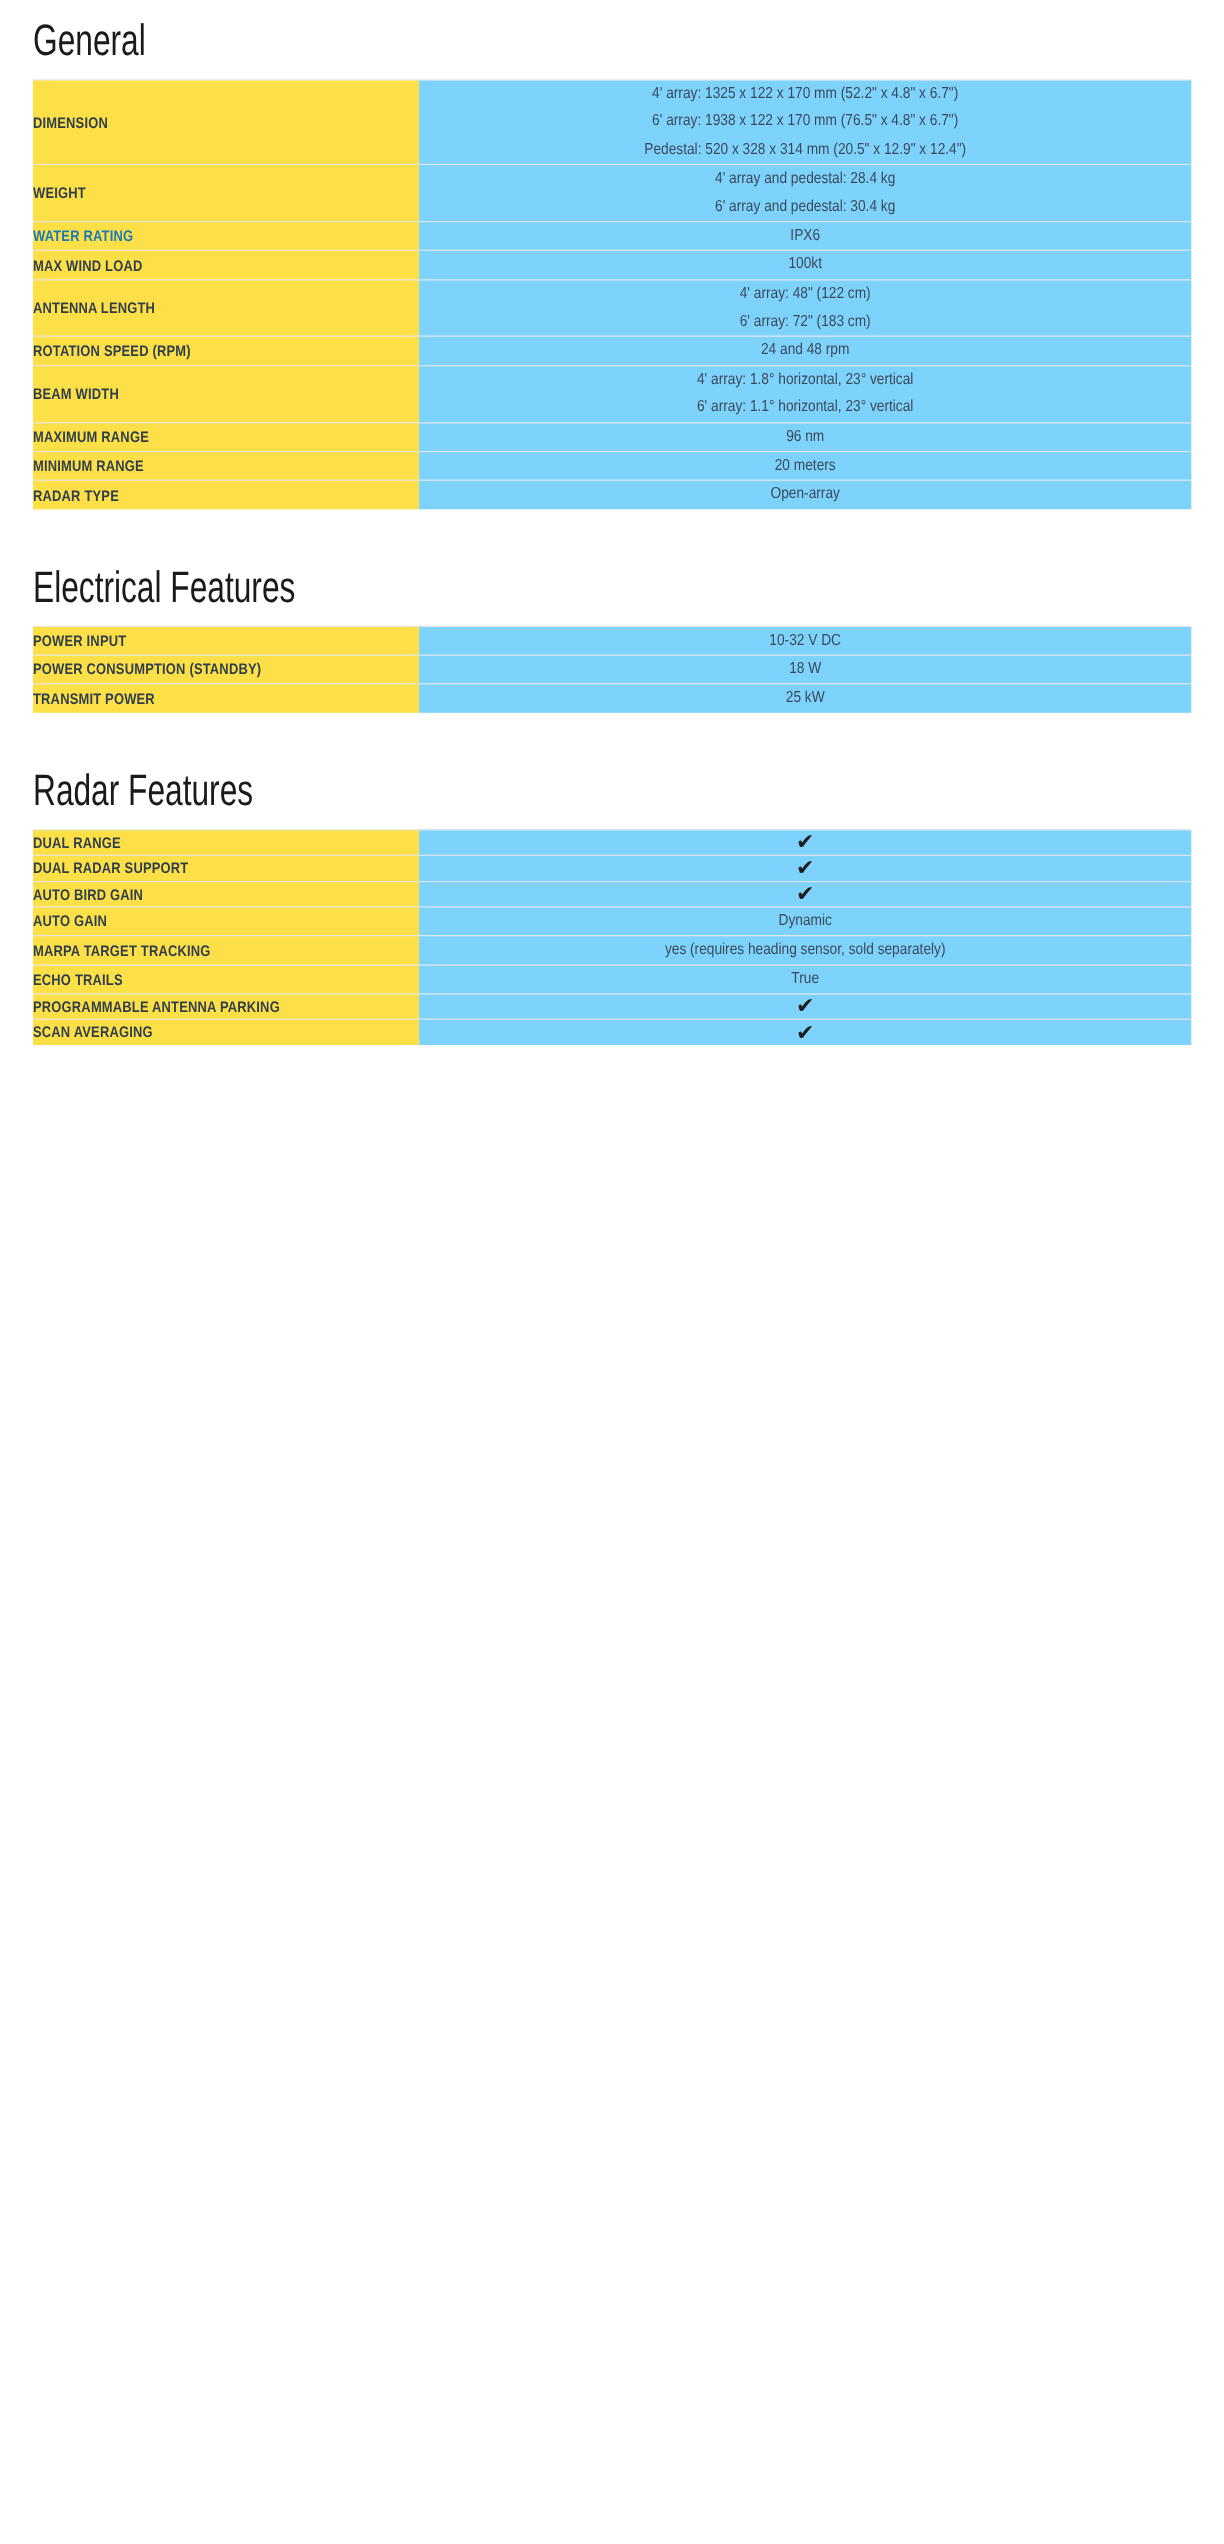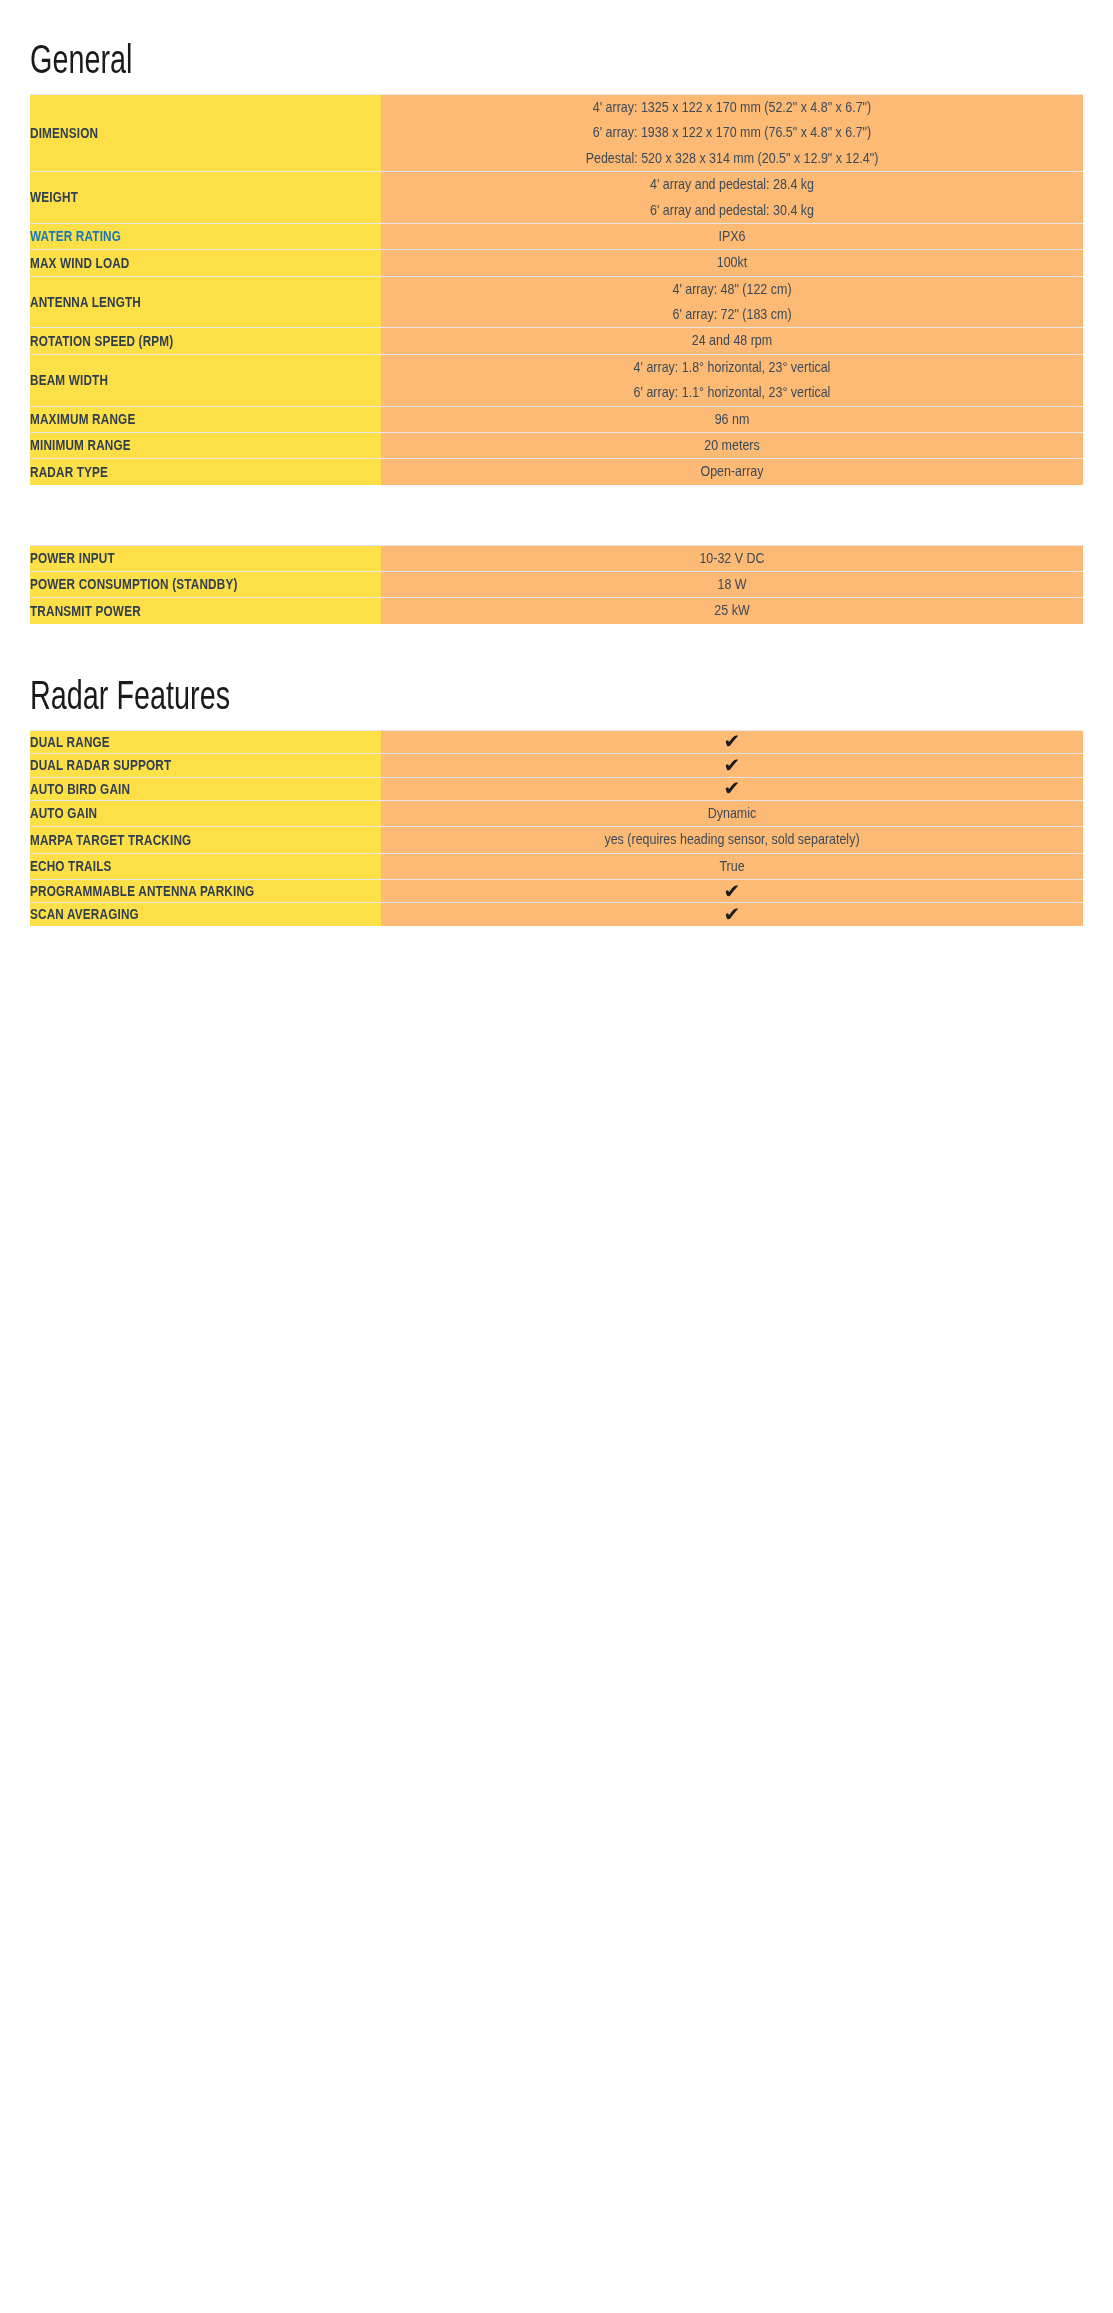--- a/index.html
+++ b/index.html
@@ -33,42 +33,42 @@
     margin: 0;
     padding: 0;
     white-space: nowrap;
   }
   .title-wrap {
     height: 46px;
     display: flex;
     align-items: center;
     overflow: hidden;
   }
-  .sec-general  .title-wrap { padding-top: 14px; margin-top: 22px; }
+  .sec-general  .title-wrap { padding-top: 14px; }
   table.spec {
     width: 100%;
     border-collapse: collapse;
     table-layout: fixed;
     margin-top: 12px;
   }
   table.spec tr { background: transparent; }
   table.spec td {
     vertical-align: middle;
     border-top: 1px solid #e6e6e6;
     padding: 0;
   }
   table.spec tr:first-child td { border-top: 1px solid #e6e6e6; }
   td.label-cell {
     width: 351px;
     background: #fde047;
     padding: 20px 0 20px 16px;
     box-sizing: border-box;
   }
   td.value-cell {
-    background: #fdba74;
+    background: #7dd3fc;
     padding: 20px 14px;
     box-sizing: border-box;
     text-align: center;
   }
   .label-text {
     font-family: "Liberation Sans Narrow", "Liberation Sans", "DejaVu Sans Condensed", sans-serif;
     font-stretch: condensed;
     transform: scaleX(0.84);
     transform-origin: left center;
     display: inline-block;
@@ -197,20 +197,23 @@
                 <span class="value-text value-lines">
                   <span class="vline">Open-array</span>
                 </span>
               </td>
             </tr>
           </tbody>
         </table>
       </div>
       <div class="sec-gap"></div>
       <div class="section sec-electrical">
+        <div class="title-wrap">
+          <h2 class="section-title">Electrical Features</h2>
+        </div>
         <table class="spec">
           <tbody>
             <tr>
               <td class="label-cell"><span class="label-text">POWER INPUT</span></td>
               <td class="value-cell">
                 <span class="value-text value-lines">
                   <span class="vline">10-32 V DC</span>
                 </span>
               </td>
             </tr>

